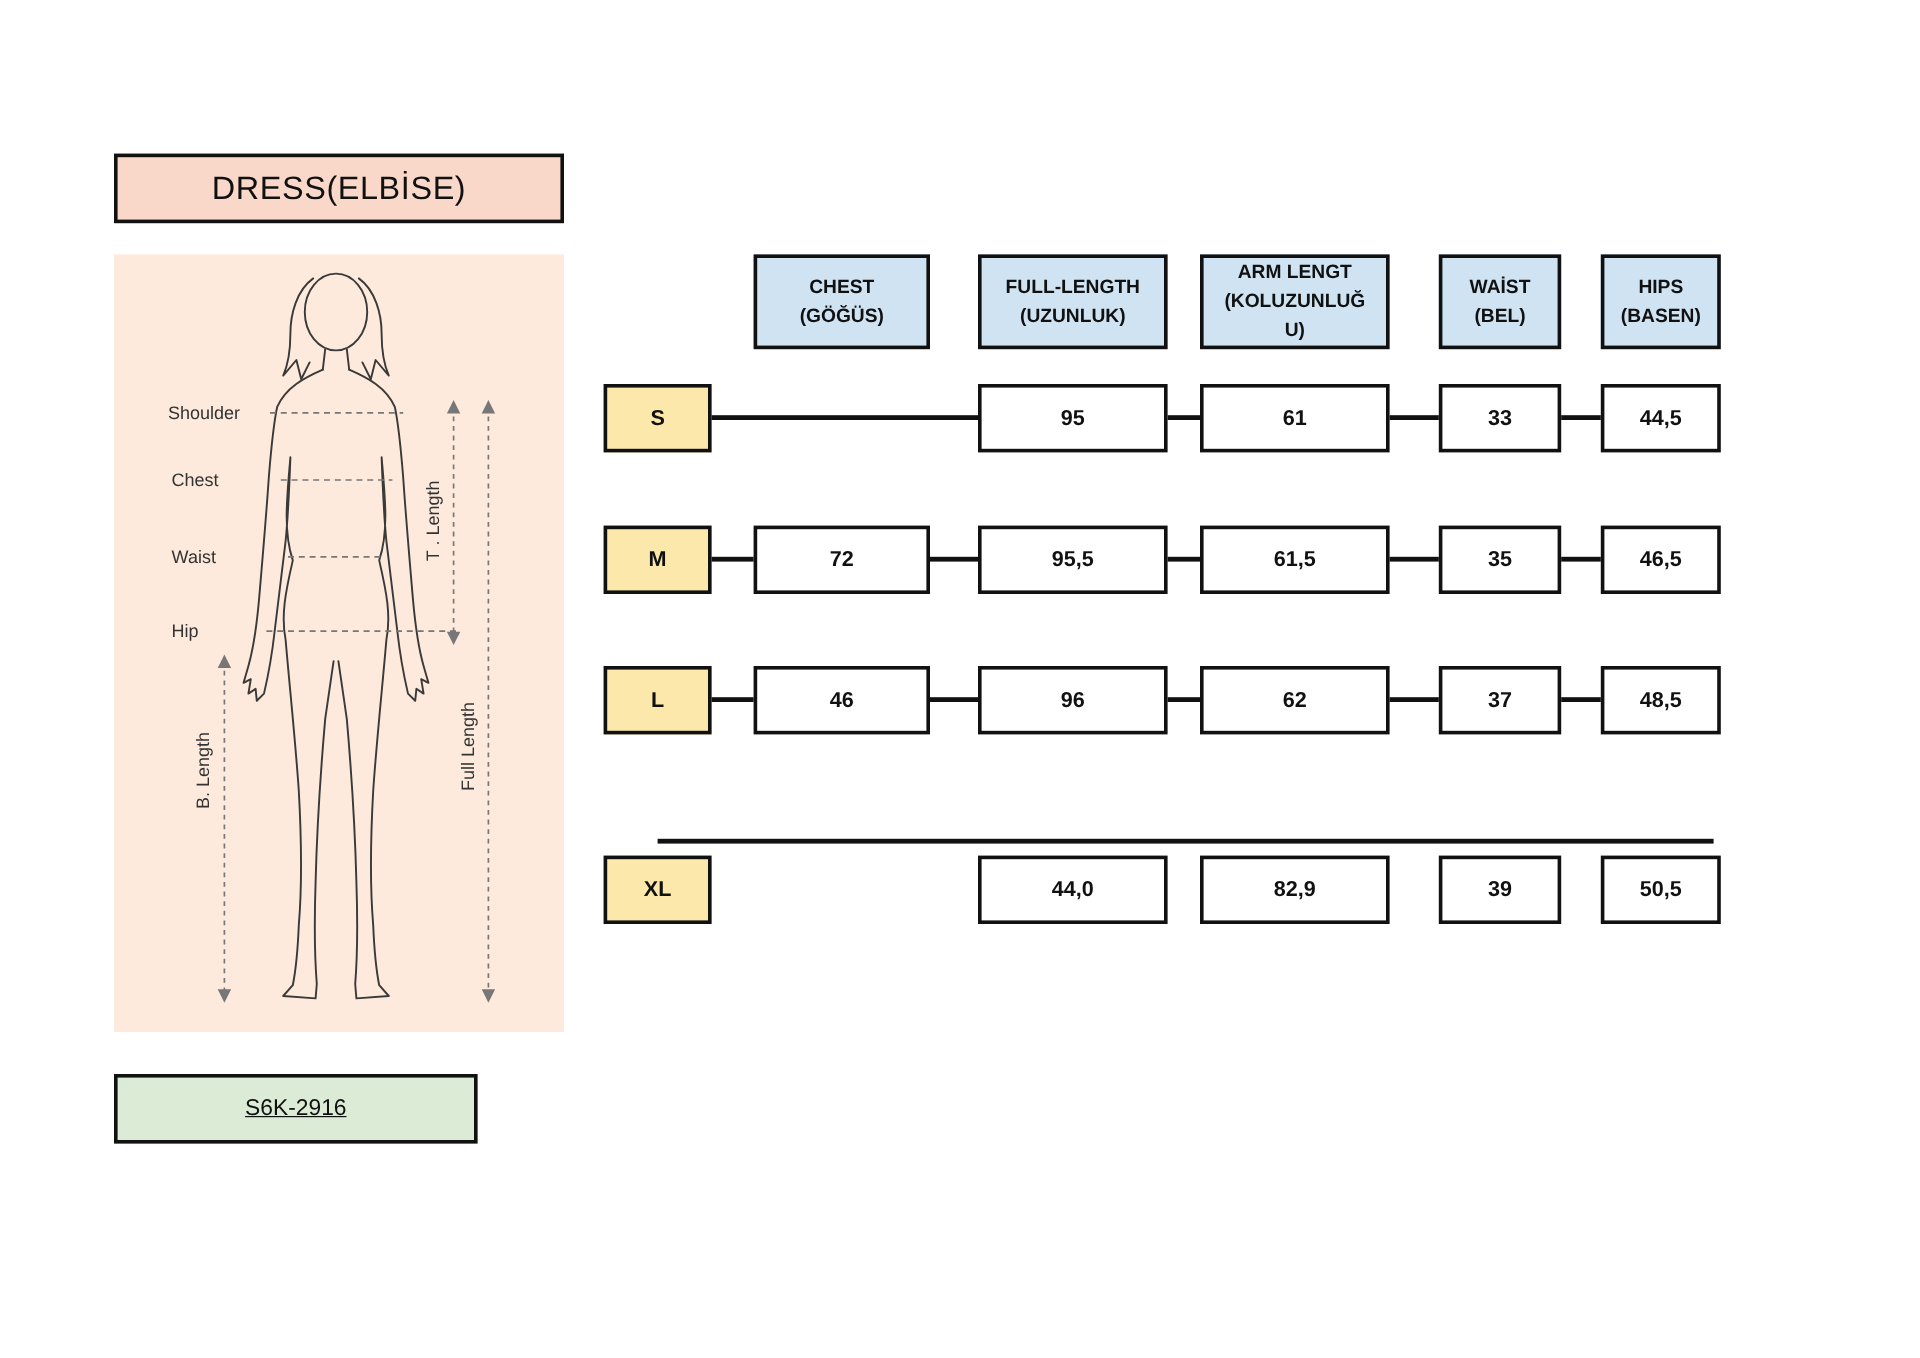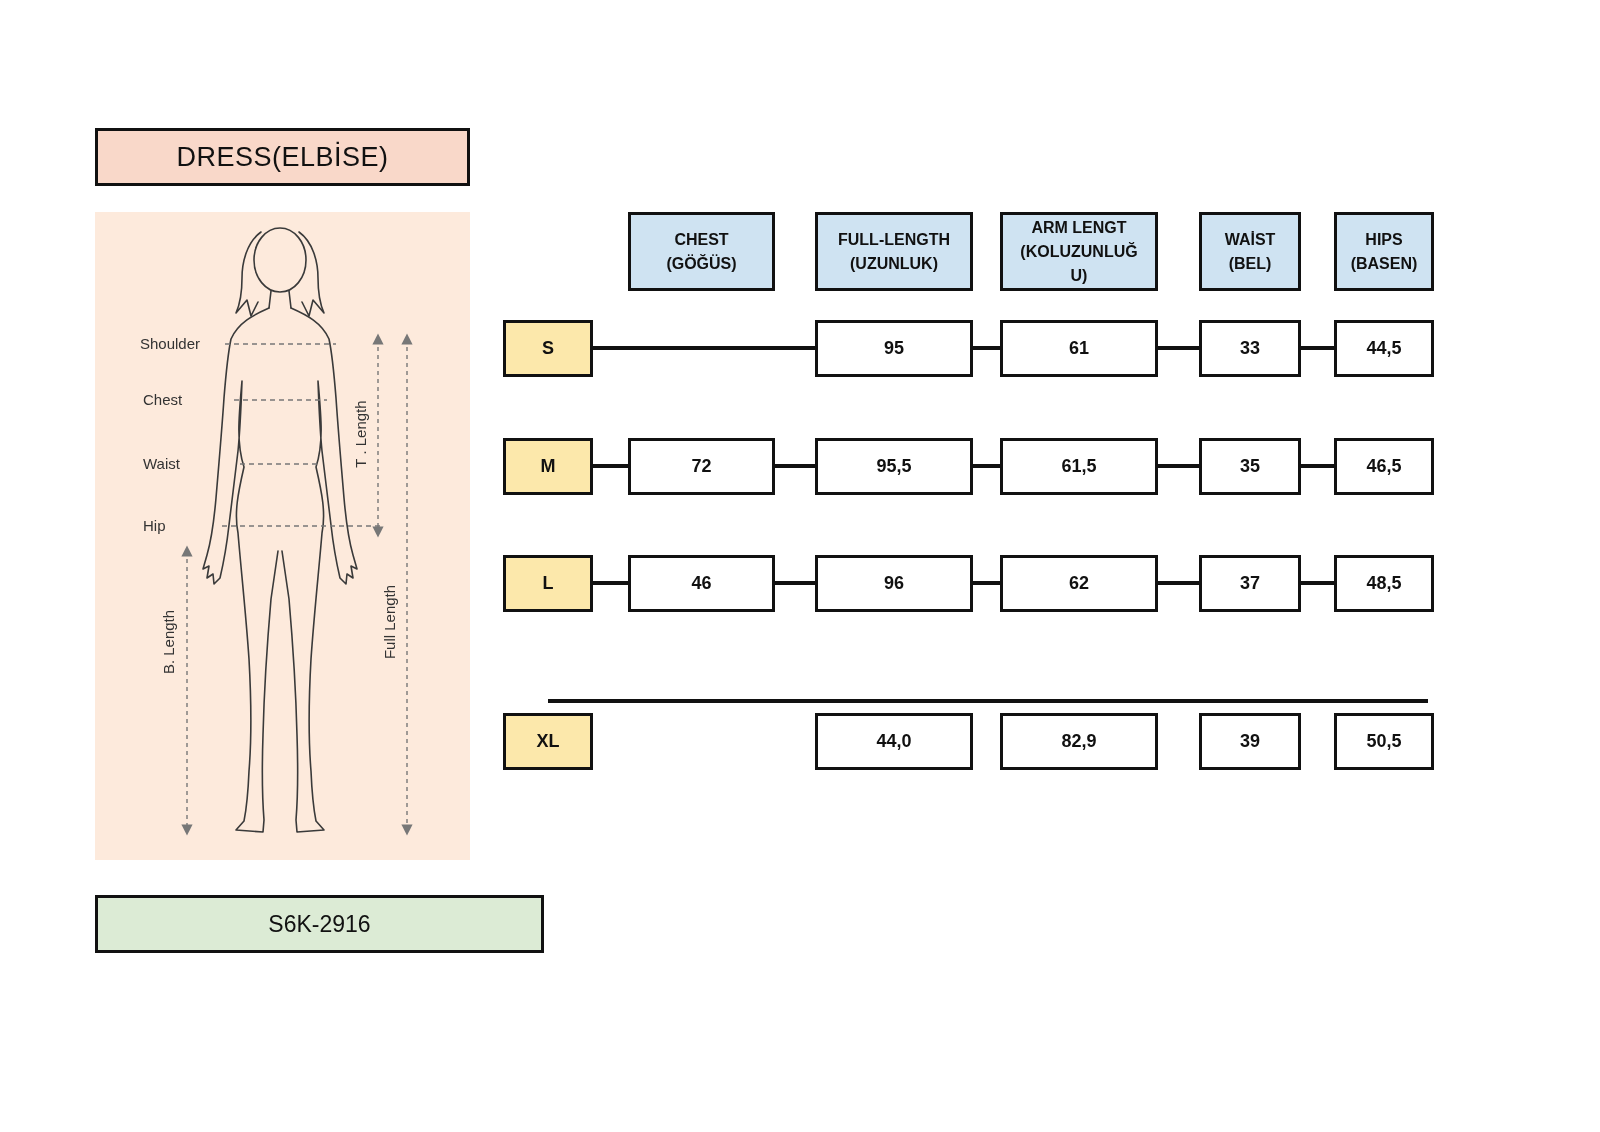--- a/index.html
+++ b/index.html
@@ -33,23 +33,24 @@
   }
 
   .figure-panel {
     position: absolute;
     left: 95px; top: 212px; width: 375px; height: 648px;
     background: var(--panel-bg, #fdeadc);
   }
   .figure-svg { width: 100%; height: 100%; display: block; }
 
   .code-box {
-    left: 95px; top: 895px; width: 449px; height: 58px;
+    left: 95px; top: 895px; width: 303px; height: 58px;
     background: var(--code-bg, #dcebd5);
-    font-size: 23px;
+    font-size: 19px;
+    text-decoration: underline;
   }
 
   .header-box {
     top: 212px; height: 79px;
     background: var(--header-bg, #cfe3f2);
     font-weight: bold;
     font-size: 16px;
     line-height: 1.5;
     flex-direction: column;
   }

